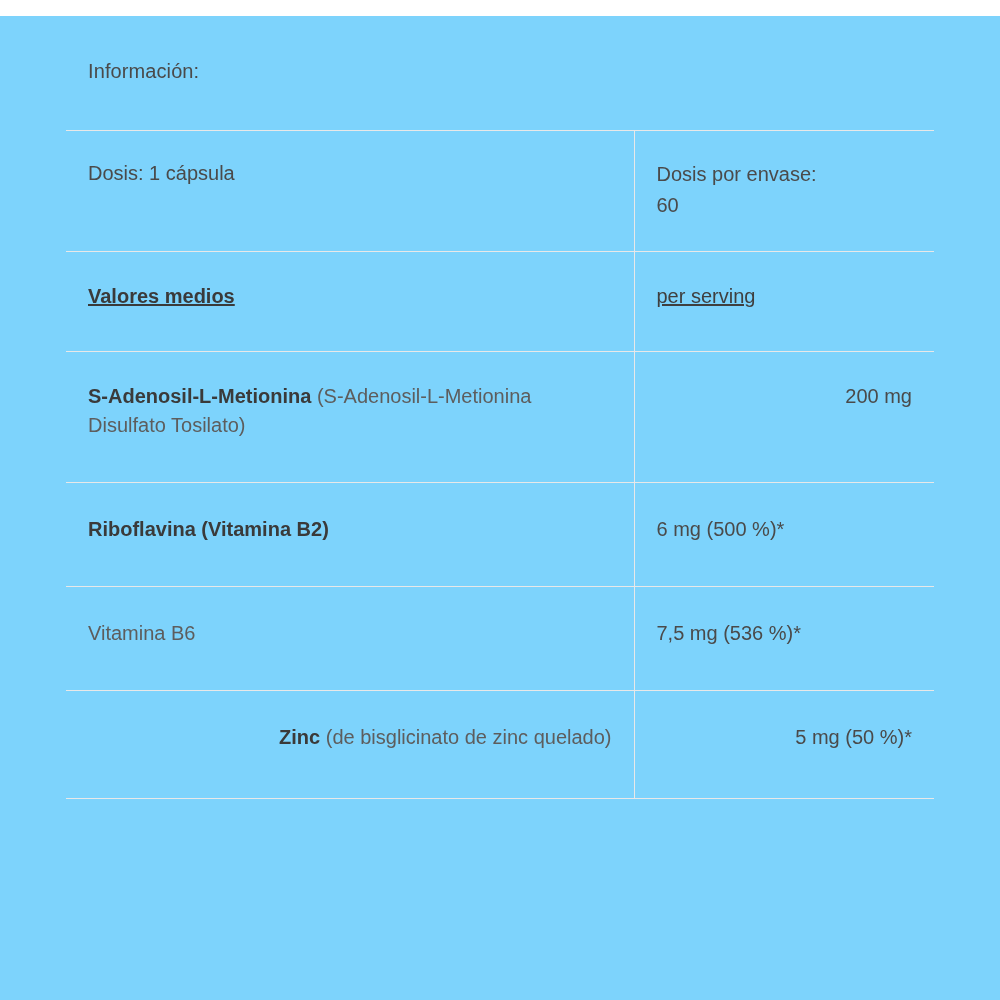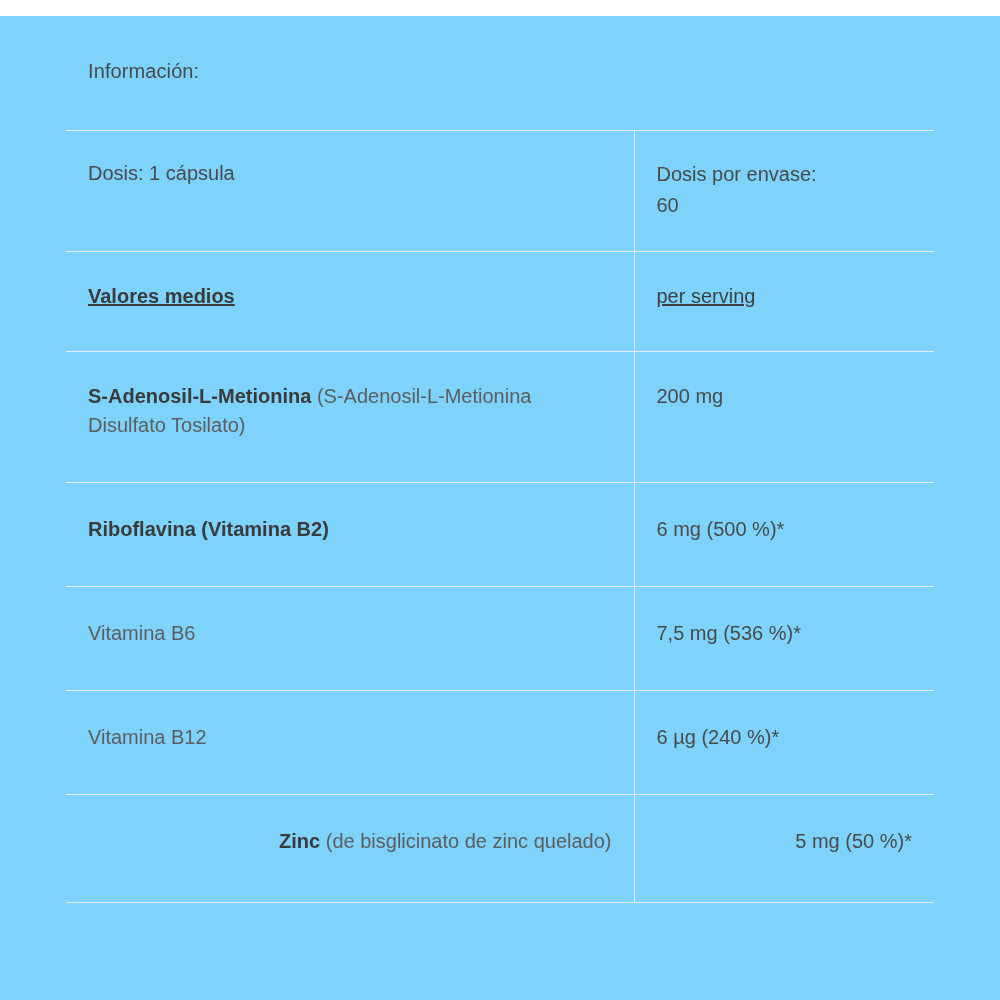--- a/index.html
+++ b/index.html
@@ -72,20 +72,21 @@
   .row-heading .right { font-weight: 400; color: #3f3f3f;}
   .nut-name {
     font-weight: 700;
     color: #3a3a3a;
   }
   .nut-extra {
     font-weight: 400;
     color: #5d5d5d;
   }
   .amount-right {
+    text-align: right;
     padding-right: 10px;
   }
   .row-sam td { padding-top: 30px; padding-bottom: 42px; }
   .row-tall td { padding-top: 32px; padding-bottom: 42px; }
   .row-last td { padding-top: 32px; padding-bottom: 46px; text-align: right; }
 </style>
 </head>
 <body>
 
 <div class="page">
@@ -121,24 +122,20 @@
         <td class="left"><span class="nut-name">Riboflavina (Vitamina B2)</span><span class="nut-extra"></span></td>
         <td class="right">6 mg (500 %)*</td>
       </tr>
 
       <tr class="row-tall">
         <td class="left"><span class="nut-name"></span><span class="nut-extra">Vitamina B6</span></td>
         <td class="right">7,5 mg (536 %)*</td>
       </tr>
 
 
-      <tr class="row-tall">
-        <td class="left"><span class="nut-name"></span><span class="nut-extra">Vitamina B12</span></td>
-        <td class="right">6 µg (240 %)*</td>
-      </tr>
 
       <tr class="row-last last">
         <td class="left"><span class="nut-name">Zinc</span><span class="nut-extra"> (de bisglicinato de zinc quelado)</span></td>
         <td class="right">5 mg (50 %)*</td>
       </tr>
 
     </tbody>
   </table>
 
 </div>

